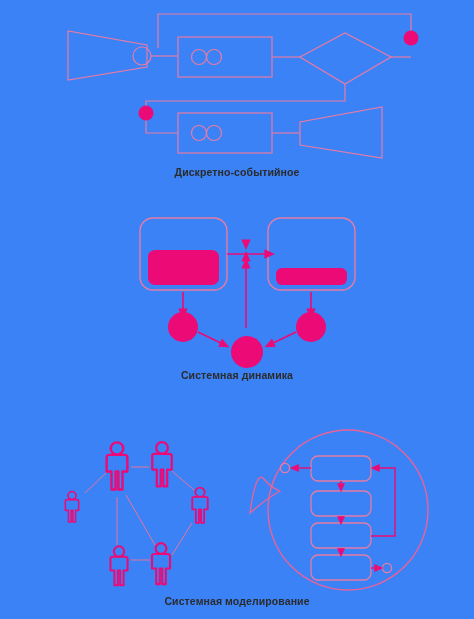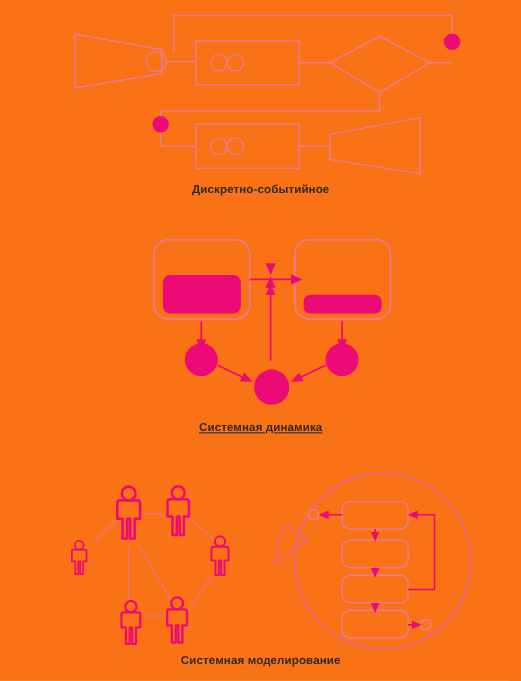--- a/index.html
+++ b/index.html
@@ -10,21 +10,21 @@
   body {
     width: 474px;
     height: 619px;
     font-family: "Liberation Sans", sans-serif;
     overflow: hidden;
   }
   #page {
     position: relative;
     width: 474px;
     height: 619px;
-    background: #f97316;
+    background: #3b82f6;
   }
   .panel {
     position: absolute;
     left: 0;
     width: 474px;
   }
   #panel-des { top: 0;   height: 200px; }
   #panel-sd  { top: 200px; height: 205px; }
   #panel-abm { top: 405px; height: 214px; }
 
@@ -38,21 +38,21 @@
     position: absolute;
     left: 0;
     width: 474px;
     text-align: center;
     font-size: 10.5px;
     font-weight: bold;
     color: #2b2b2b;
     letter-spacing: 0.1px;
   }
   #caption-des { top: 166px; }
-  #caption-sd  { top: 183px; text-decoration: underline; }
+  #caption-sd  { top: 169px; }
   #caption-abm { top: 190px; }
 </style>
 </head>
 <body>
 
 <div id="page">
 
   <div class="panel" id="panel-des">
     <svg class="canvas" height="200" viewBox="0 0 474 200">
       <g fill="none" stroke="#e87ba4" stroke-width="1.2">

